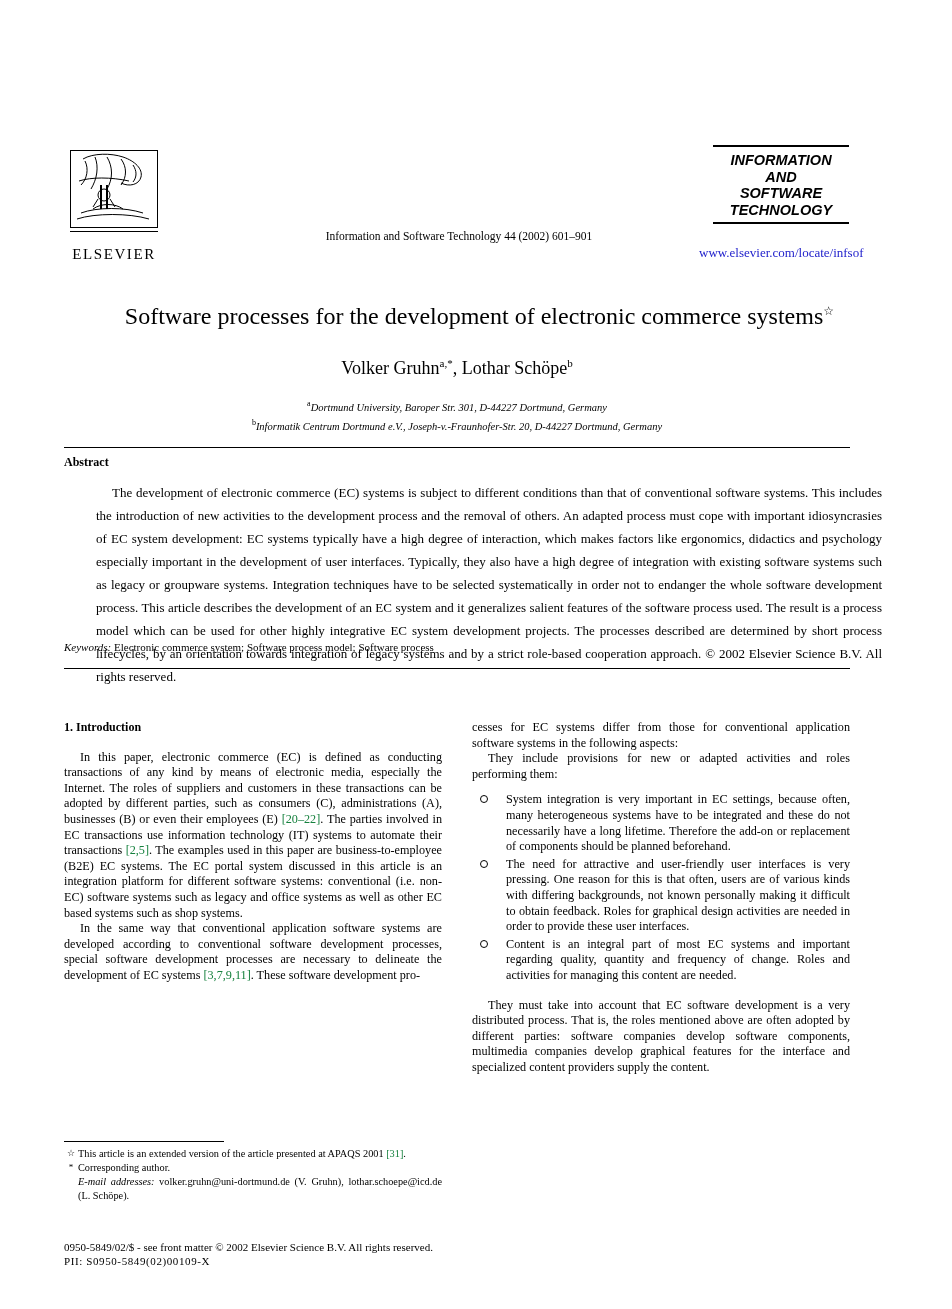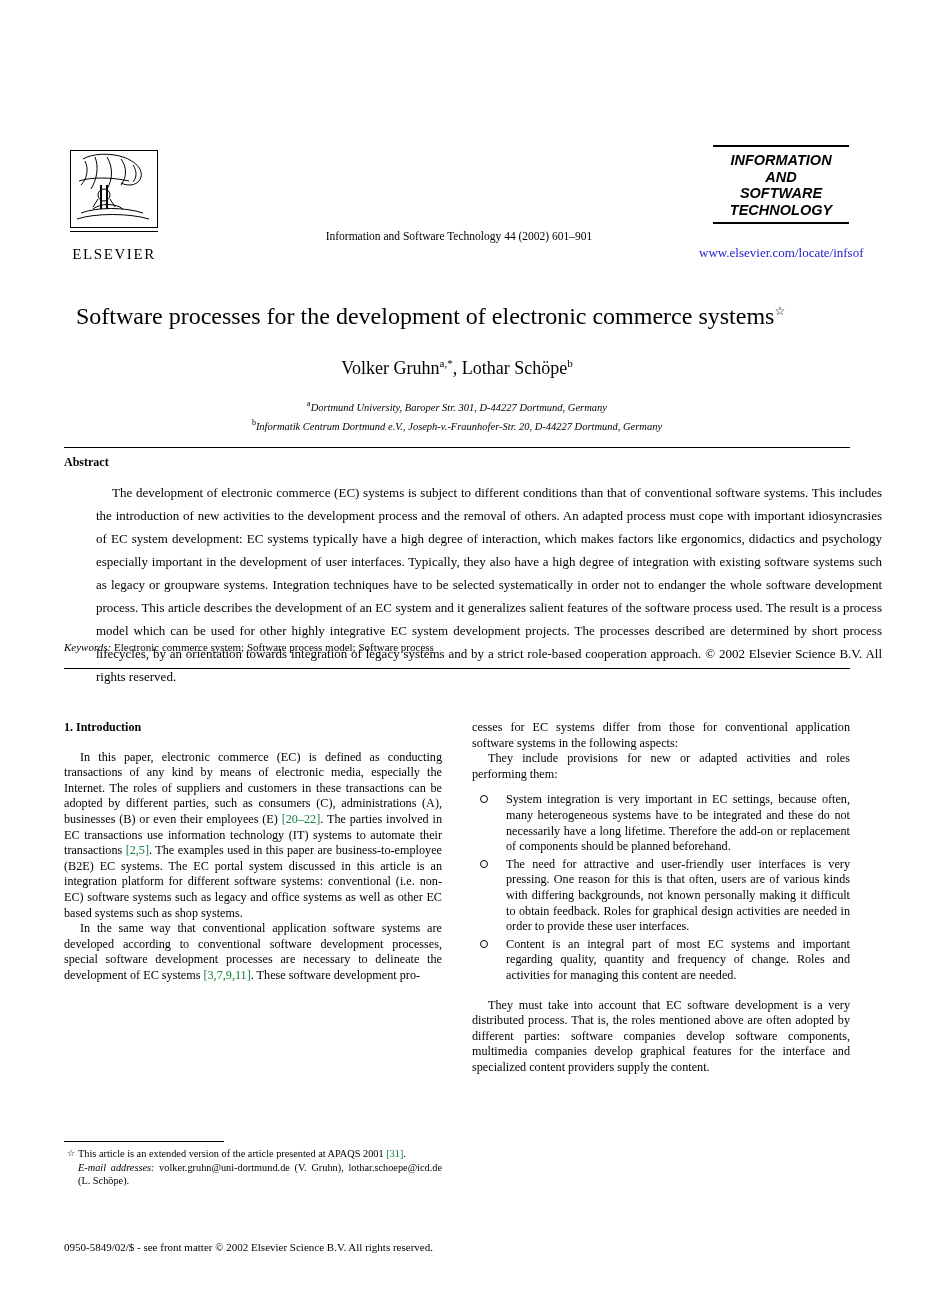--- a/index.html
+++ b/index.html
@@ -89,26 +89,26 @@
     width: 150px;
     text-align: center;
     font-family: "Liberation Serif", serif;
     font-size: 13px;
     color: #2222cc;
   }
 
   
   .title {
     position: absolute;
-    left: 76px;
+    left: 48px;
     top: 296px;
     width: 786px;
     font-size: 24px;
     line-height: 30px;
-    text-align: left;
+    text-align: right;
     font-weight: normal;
   }
   .title .star {
     font-size: 12px;
     vertical-align: super;
   }
   .authors {
     position: absolute;
     left: 64px;
     top: 357px;
@@ -331,20 +331,22 @@
       <li><span class="marker"></span><span>System integration is very important in EC settings, because often, many heterogeneous systems have to be integrated and these do not necessarily have a long lifetime. Therefore the add-on or replacement of components should be planned beforehand.</span></li>
       <li><span class="marker"></span><span>The need for attractive and user-friendly user interfaces is very pressing. One reason for this is that often, users are of various kinds with differing backgrounds, not known personally making it difficult to obtain feedback. Roles for graphical design activities are needed in order to provide these user interfaces.</span></li>
       <li><span class="marker"></span><span>Content is an integral part of most EC systems and important regarding quality, quantity and frequency of change. Roles and activities for managing this content are needed.</span></li>
     </ul>
     <p class="para" style="margin-top:14px;">They must take into account that EC software development is a very distributed process. That is, the roles mentioned above are often adopted by different parties: software companies develop software components, multimedia companies develop graphical features for the interface and specialized content providers supply the content.</p>
   </div>
 
   <div class="footnote-rule"></div>
   <div class="footnotes">
     <div class="fn"><span class="fnmark">☆</span><span class="fn-body">This article is an extended version of the article presented at APAQS 2001 </span><span class="link">[31]</span><span>.</span></div>
+    <div class="fn"><span class="fnmark">*</span><span class="fn-body">Corresponding author.</span></div>
     <div class="fn" style="padding-left:14px;"><i>E-mail addresses:</i><span> volker.gruhn@uni-dortmund.de (V. Gruhn), lothar.schoepe@icd.de (L. Schöpe).</span></div>
   </div>
 
   <div class="footer">
     <div>0950-5849/02/$ - see front matter © 2002 Elsevier Science B.V. All rights reserved.</div>
+    <div class="pii">PII: S0950-5849(02)00109-X</div>
   </div>
 
 </div>
 
 </body></html>

